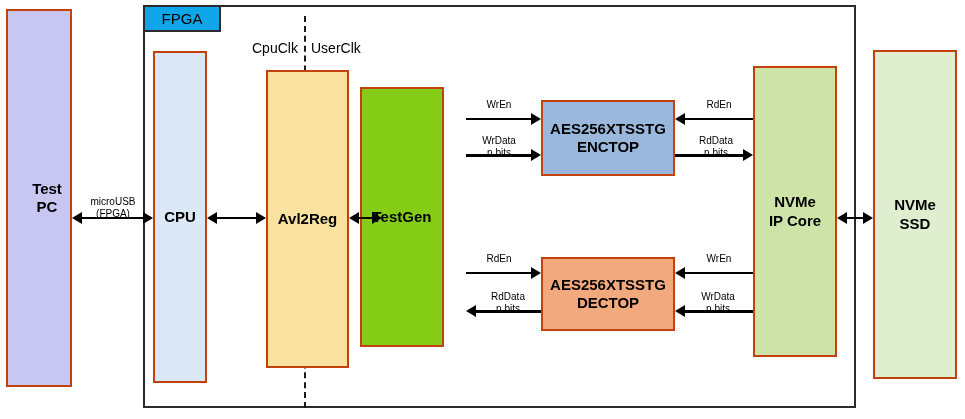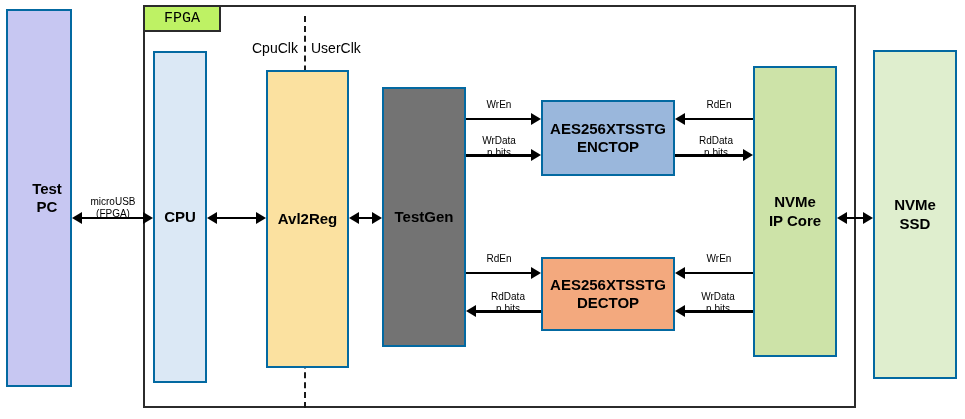--- a/index.html
+++ b/index.html
@@ -12,21 +12,21 @@
     width: 965px;
     height: 419px;
     background: #ffffff;
     font-family: "Liberation Sans", sans-serif;
     overflow: hidden;
   }
   
   .blk {
     position: absolute;
     box-sizing: border-box;
-    border: 2px solid #0369a1;
+    border: 2px solid #c2410c;
     display: flex;
     align-items: center;
     justify-content: center;
     text-align: center;
     font-weight: bold;
     font-size: 15px;
     color: #000;
     line-height: 1.22;
     white-space: pre-line;
   }
@@ -42,27 +42,27 @@
     background: transparent;
   }
   #fpga-label {
     position: absolute;
     left: 143px;
     top: 5px;
     width: 78px;
     height: 27px;
     box-sizing: border-box;
     border: 2px solid #2b2b2b;
-    background: #bef264;
+    background: #0ea5e9;
     display: flex;
     align-items: center;
     justify-content: center;
     font-size: 15px;
     color: #000;
-    font-family: Liberation Mono, monospace;
+    font-family: Liberation Sans, sans-serif;
   }
   
   #clk-divider {
     position: absolute;
     left: 304px;
     top: 16px;
     width: 0;
     height: 392px;
     border-left: 2px dashed #1a1a1a;
   }
@@ -112,21 +112,21 @@
   <div class="clk-label" style="left:252px; top:40px;text-align:center;">CpuClk</div>
   <div class="clk-label" style="left:311px; top:40px;">UserClk</div>
 
   <div class="blk" style="left:6px; top:9px; width:66px; height:378px; background:#c7c7f2;padding-left:16px;">Test
 PC</div>
 
   <div class="blk" style="left:153px; top:51px; width:54px; height:332px; background:#dbe8f5;">CPU</div>
 
   <div class="blk" style="left:266px; top:70px; width:83px; height:298px; background:#fbe1a0;">Avl2Reg</div>
 
-  <div class="blk" style="left:382px; top:87px; width:84px; height:260px; background:#737373;">TestGen</div>
+  <div class="blk" style="left:360px; top:87px; width:84px; height:260px; background:#84cc16;">TestGen</div>
 
   <div class="blk" style="left:541px; top:100px; width:134px; height:76px; background:#9ab7dc;">AES256XTSSTG
 ENCTOP</div>
 
   <div class="blk" style="left:541px; top:257px; width:134px; height:74px; background:#f3a97e;">AES256XTSSTG
 DECTOP</div>
 
   <div class="blk" style="left:753px; top:66px; width:84px; height:291px; background:#cde3a8;">NVMe
 IP Core</div>
 

